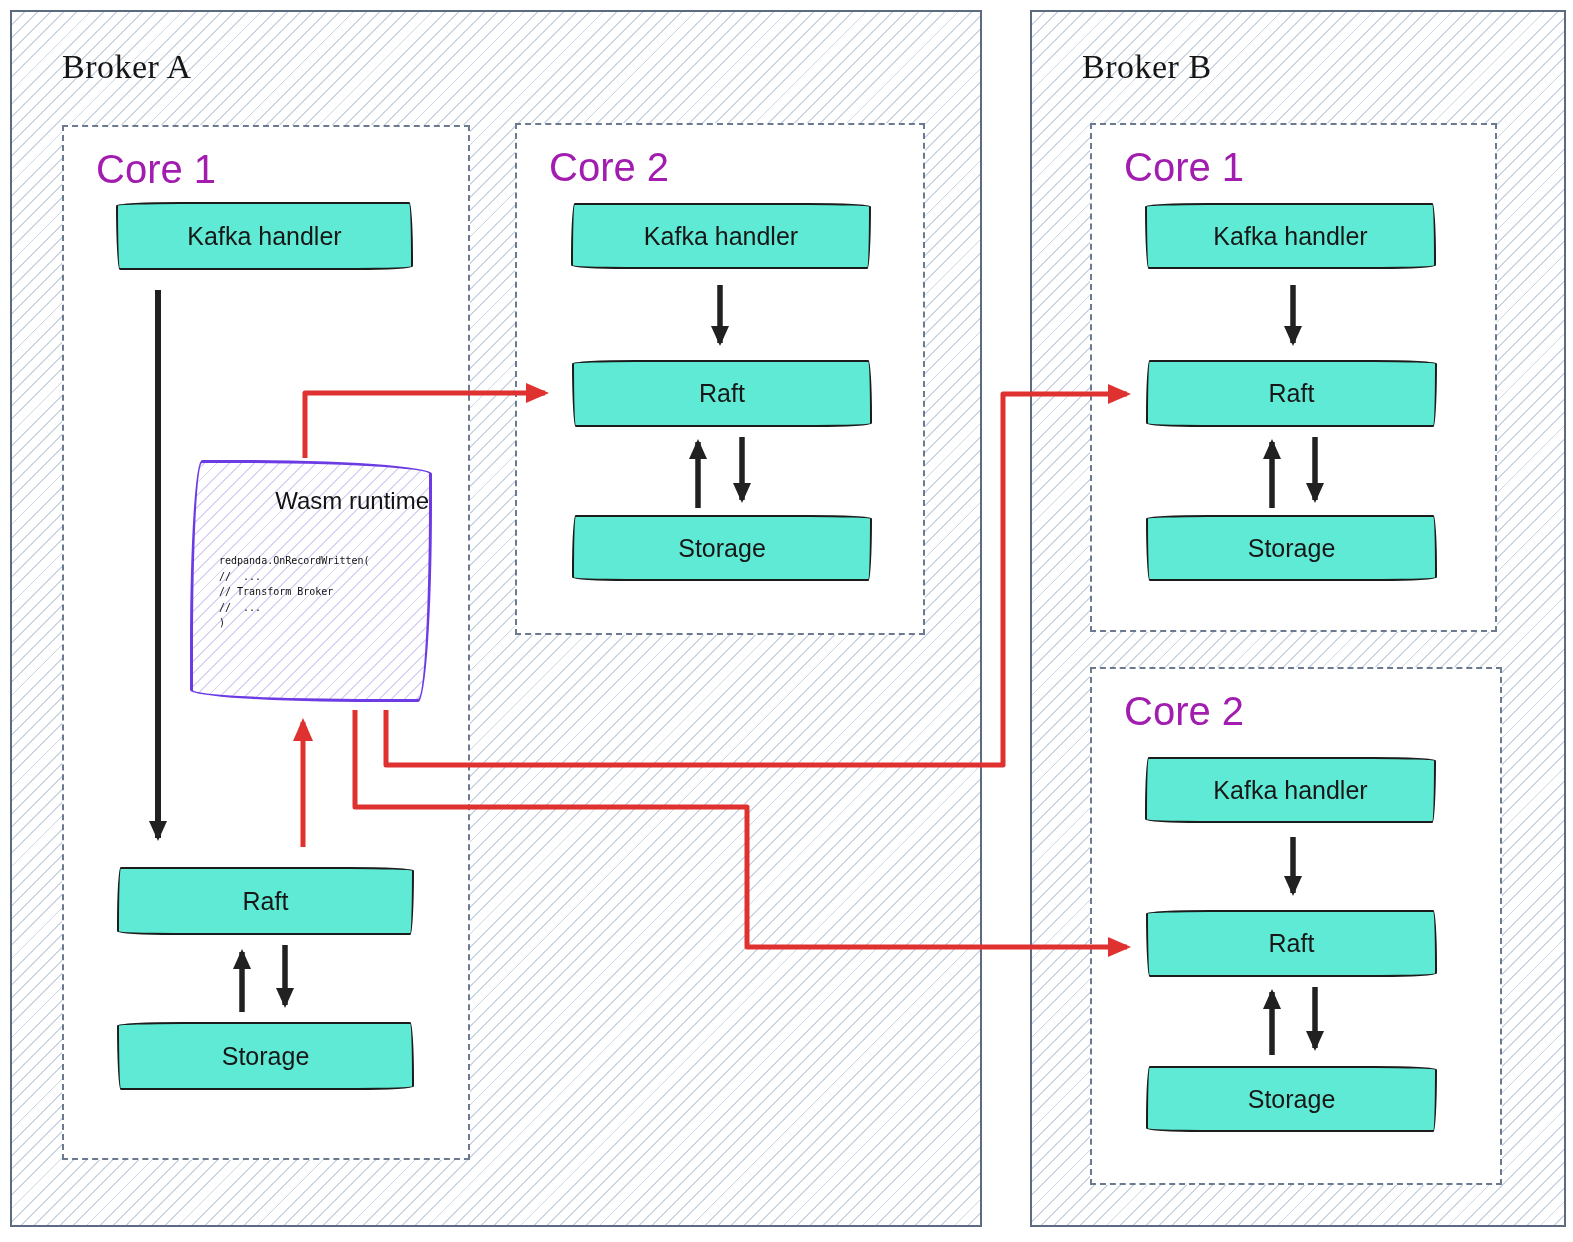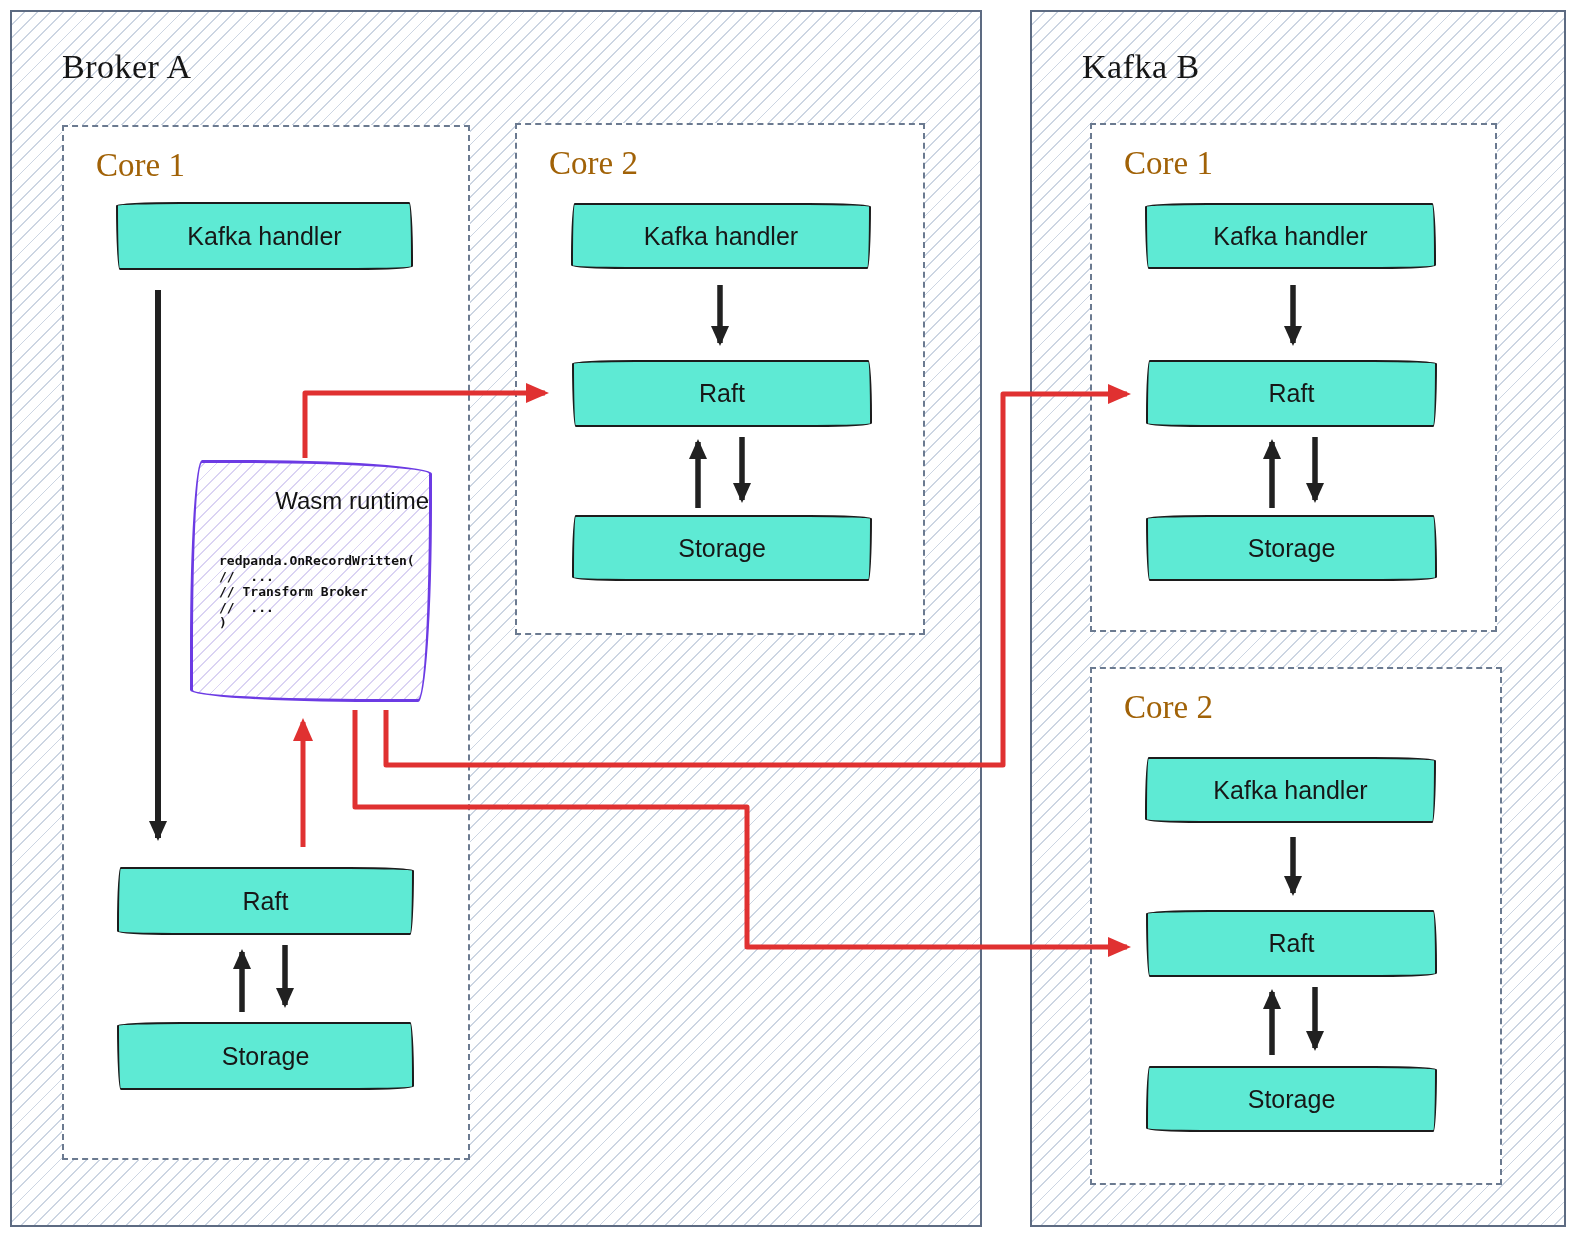--- a/index.html
+++ b/index.html
@@ -29,21 +29,21 @@
     position:absolute;left:50px;top:36px;
     font-size:34px;font-weight:400;color:#161616;letter-spacing:0.5px;font-family:Liberation Serif, serif;
   }
   .core{
     position:absolute;z-index:2;box-sizing:border-box;
     border:2.5px dashed var(--core-border);
     background:var(--panel-bg);
   }
   .core-title{
     position:absolute;left:32px;top:20px;
-    font-size:33px;color:#a16207;font-family:Liberation Serif, serif;
+    font-size:40px;color:#a21caf;
   }
   .sketchbox{
     position:absolute;z-index:3;box-sizing:border-box;
     background:#5eead4;border:2.5px solid var(--ink);
     border-radius:255px 15px 225px 15px/15px 225px 15px 255px;
     display:flex;align-items:center;justify-content:center;
     font-size:25px;color:#171717;
   }
   .rad-b{border-radius:15px 255px 15px 225px/225px 15px 255px 15px;}
   .wasm{
@@ -54,41 +54,41 @@
     background-color:#fff;
     background-image:repeating-linear-gradient(135deg,transparent 0px,transparent 7.5px,var(--wasm-hatch) 7.5px,var(--wasm-hatch) 8.8px);
   }
   .wasm-title{
     position:absolute;left:0;right:0;top:24px;text-align:right;
     font-size:24px;color:#141414;
   }
   .wasm-code{
     position:absolute;left:26px;top:90px;
     font-family:"DejaVu Sans Mono", monospace;
-    font-size:13px;font-weight:700;line-height:15.5px;color:#111;
+    font-size:10px;font-weight:400;line-height:15.5px;color:#111;
   }
   .code-line{white-space:pre;}
   #arrows{position:absolute;left:0;top:0;z-index:4;pointer-events:none;}
   .black-arrow{stroke:var(--arrow-black);stroke-width:5.5;fill:none;stroke-linejoin:round;}
   .black-arrow.long{stroke-width:6;}
   .red-arrow{stroke:var(--arrow-red);stroke-width:5;fill:none;stroke-linejoin:round;}
   .mk-black{fill:var(--arrow-black);}
   .mk-red{fill:var(--arrow-red);}
 </style>
 </head>
 <body>
 
 <div id="canvas">
 
   <div class="broker" style="left:10px;top:10px;width:972px;height:1217px;">
     <div class="broker-title">Broker A</div>
   </div>
 
   <div class="broker" style="left:1030px;top:10px;width:536px;height:1217px;">
-    <div class="broker-title">Kafka B</div>
+    <div class="broker-title">Broker B</div>
   </div>
 
   <div class="core" style="left:62px;top:125px;width:408px;height:1035px;">
     <div class="core-title">Core 1</div>
   </div>
 
   <div class="core" style="left:515px;top:123px;width:410px;height:512px;">
     <div class="core-title">Core 2</div>
   </div>
 

